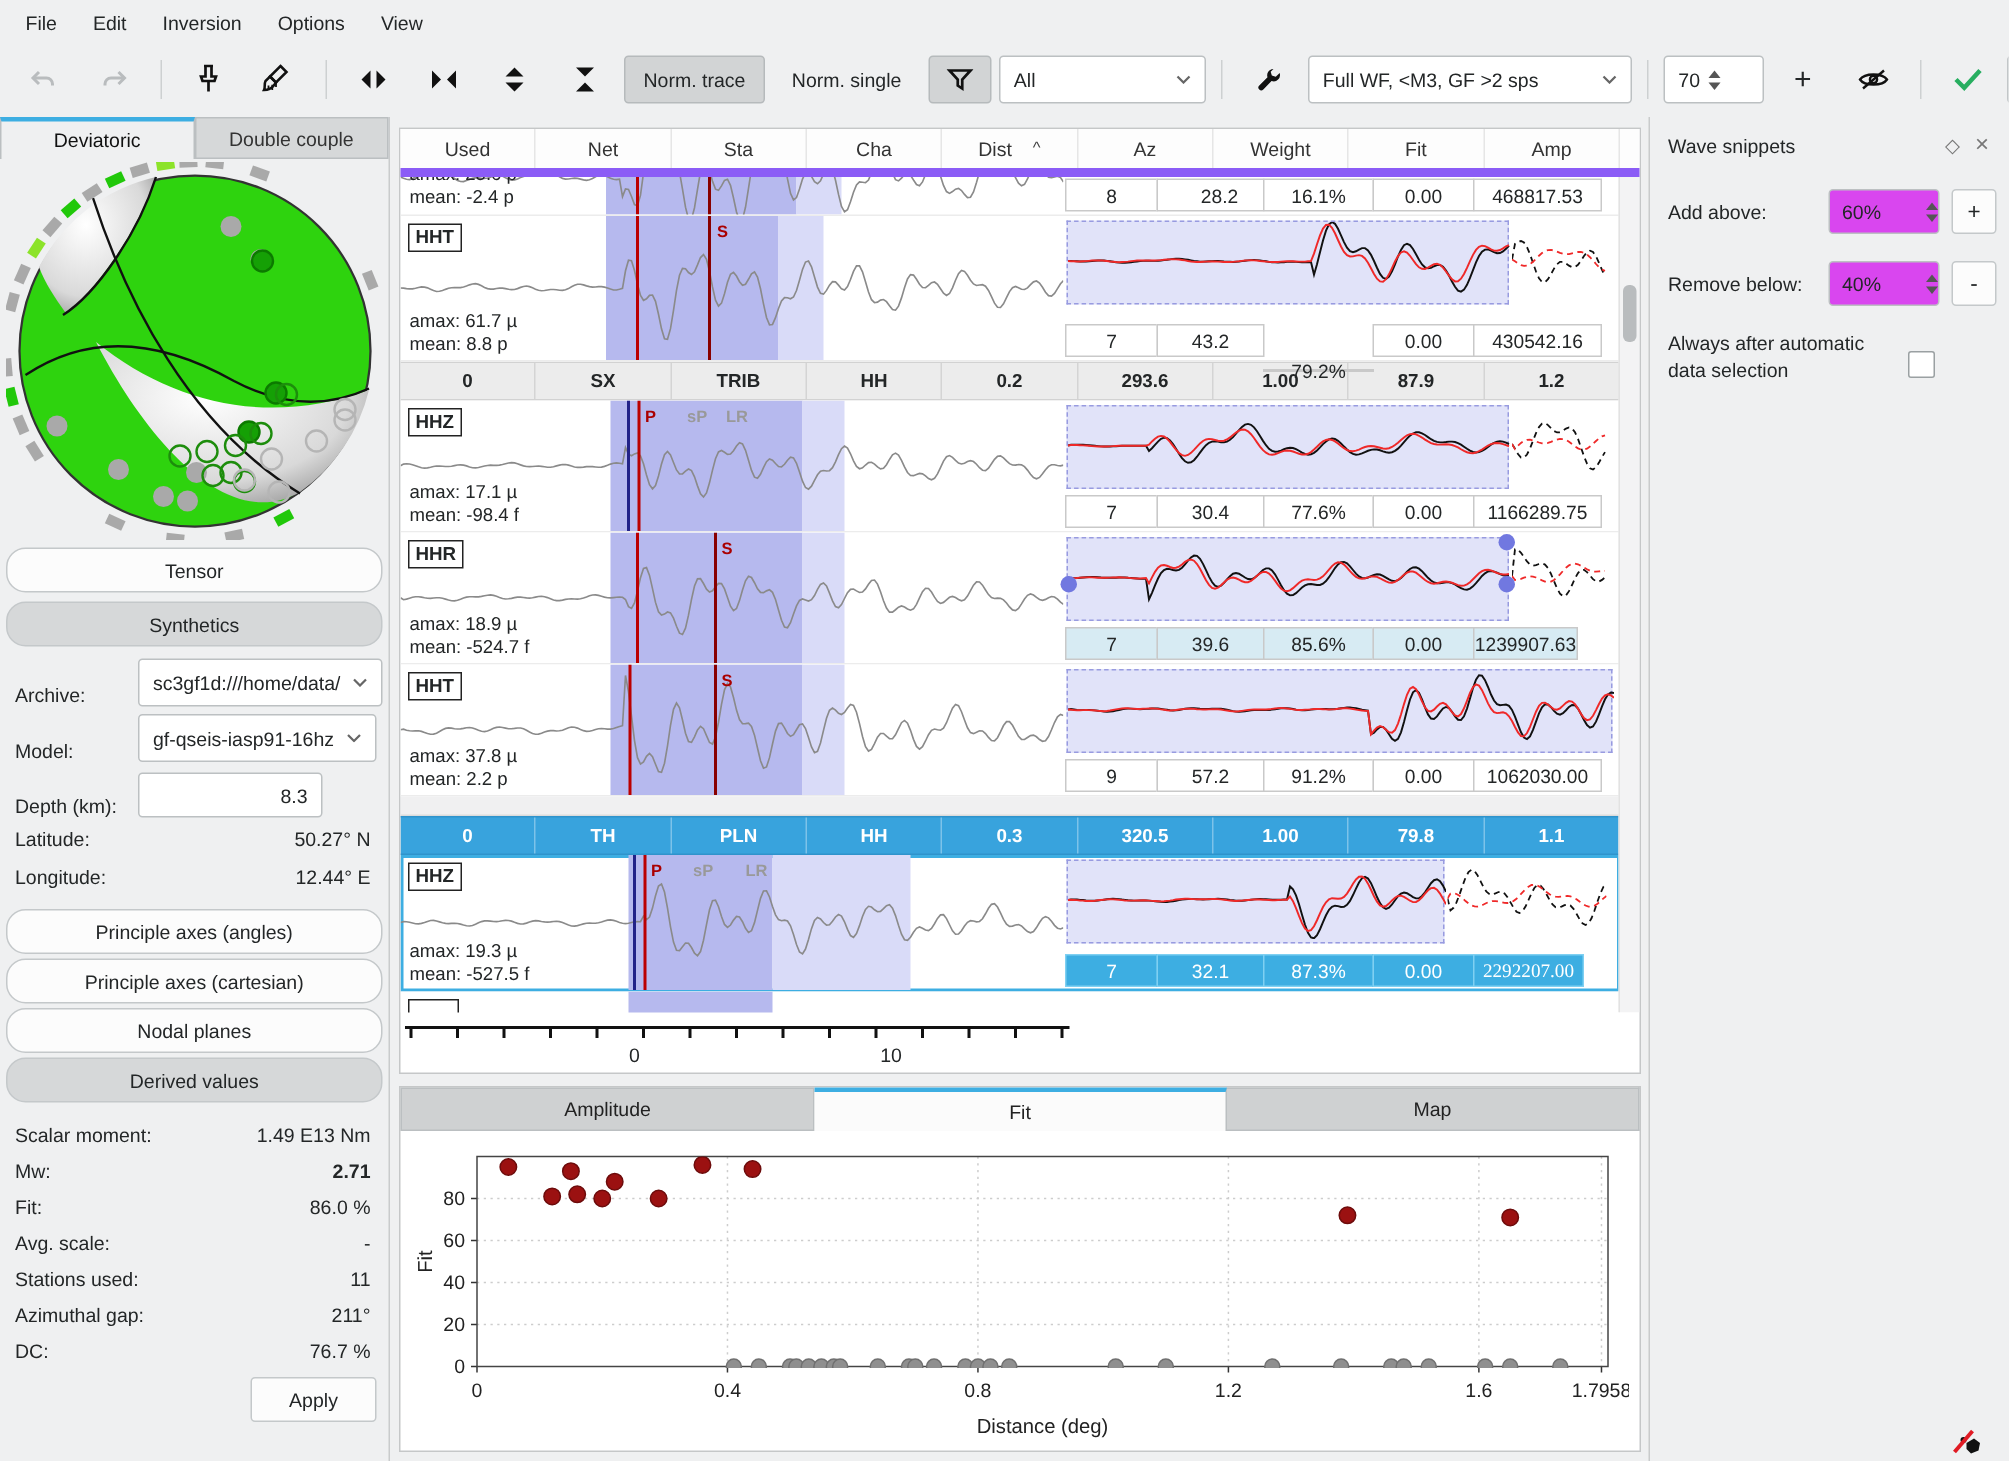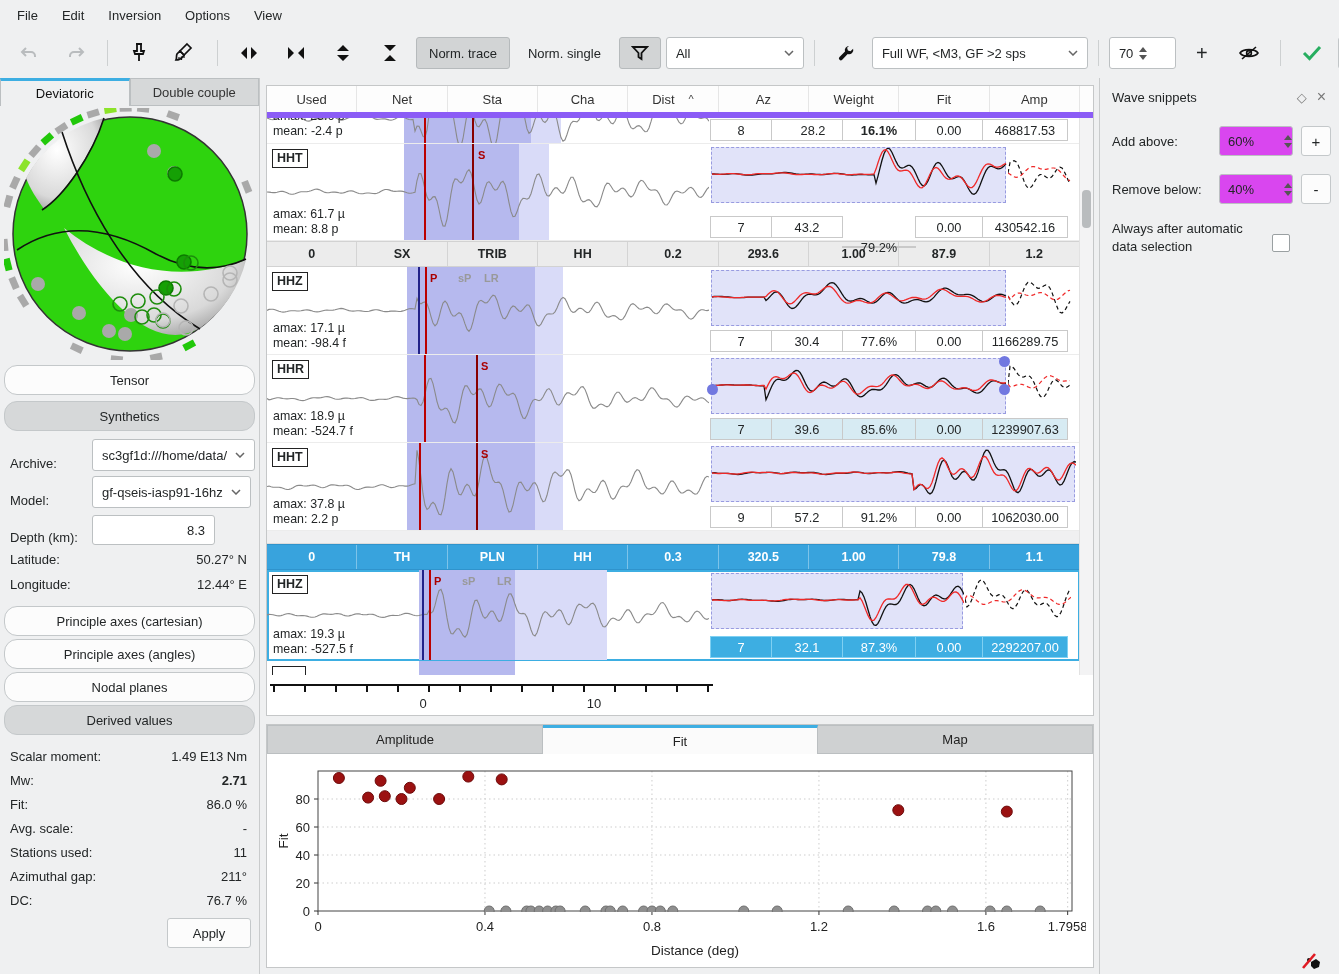--- a/index.html
+++ b/index.html
@@ -316,22 +316,22 @@
     </div>
     <div class="kvrow">
         <span>Latitude:</span>
         <span>50.27° N</span>
       </div>
     <div class="kvrow" style="margin-bottom:8px">
         <span>Longitude:</span>
         <span>12.44° E</span>
       </div>
     <div id="axesbtns">
+        <div class="pbtn">Principle axes (angles)</div>
         <div class="pbtn">Principle axes (cartesian)</div>
-        <div class="pbtn">Principle axes (angles)</div>
         <div class="pbtn">Nodal planes</div>
         <div class="pbtn pressed">Derived values</div>
       </div>
     <div id="stats" style="margin-top:6px">
         <div class="statrow">
           <span>Scalar moment:</span>
           <span class="sv">1.49 E13 Nm</span>
         </div>
         <div class="statrow">
           <span>Mw:</span>
@@ -409,21 +409,21 @@
               <div class="pick" style="left: 205px; background: rgb(136, 0, 0);"></div>
               <div class="ampinfo" style="bottom: auto; top: -9px;">
                 <div>amax: 25.6 p</div>
                 <div>mean: -2.4 p</div>
               </div>
             </div>
             <div class="sz">
               <div class="cells" style="bottom: auto; top: 1px;">
                 <div class="cell" style="width: 62px;">8</div>
                 <div class="cell" style="width: 72px; padding-left: 12px;">28.2</div>
-                <div class="cell" style="width: 74px; font-weight: bold;">16.1%</div>
+                <div class="cell" style="width: 74px;">16.1%</div>
                 <div class="cell" style="width: 68px;">0.00</div>
                 <div class="cell" style="width: 86px;">468817.53</div>
               </div>
             </div>
           </div>
           <div class="wrow" style="height: 96px;">
             <div class="tz">
               <div class="rg" style="left: 137px; width: 115px; background: rgb(182, 185, 238);"></div>
               <div class="rg" style="left: 252px; width: 30px; background: rgb(217, 219, 248);"></div>
               <svg width="442" height="96">
@@ -529,21 +529,21 @@
                   <path d="M0,26.0L2,28.7L4,28.5L6,27.9L8,27.1L10,26.5L12,26.2L14,26.4L16,27.0L18,27.9L20,28.9L22,29.7L24,30.1L26,29.7L28,28.7L30,27.0L32,24.9L34,22.6L36,20.5L38,18.9L40,17.9L42,17.7L44,18.2L46,19.2L48,20.4L50,21.5L52,22.5L54,23.0L56,23.1L58,22.9L60,22.7L62,22.6" fill="none" stroke="#ef2929" stroke-width="1.2" stroke-dasharray="4 3"></path>
                 </svg></div>
               <div class="hdl" style="left: -2px; top: 29px;"></div>
               <div class="hdl" style="left: 290px; top: 29px;"></div>
               <div class="hdl" style="left: 290px; top: 1px;"></div>
               <div class="cells">
                 <div class="cell" style="width: 62px;">7</div>
                 <div class="cell" style="width: 72px;">39.6</div>
                 <div class="cell" style="width: 74px;">85.6%</div>
                 <div class="cell" style="width: 68px;">0.00</div>
-                <div class="cell" style="width: 86px;">1239907.63</div>
+                <div class="cell" style="width: 70px;">1239907.63</div>
               </div>
             </div>
           </div>
           <div class="wrow" style="height: 87px;">
             <div class="tz">
               <div class="rg" style="left: 140px; width: 128px; background: rgb(182, 185, 238);"></div>
               <div class="rg" style="left: 268px; width: 28px; background: rgb(217, 219, 248);"></div>
               <svg width="442" height="87">
                 <path d="M0,43.5L2,43.1L4,43.8L6,44.2L8,44.3L10,44.2L12,44.2L14,44.6L16,45.3L18,46.0L20,46.5L22,46.4L24,45.8L26,44.7L28,43.5L30,42.6L32,42.3L34,42.4L36,42.8L38,43.0L40,42.9L42,42.6L44,42.2L46,42.0L48,42.3L50,43.0L52,43.8L54,44.5L56,44.7L58,44.3L60,43.5L62,42.5L64,41.9L66,41.7L68,42.0L70,42.4L72,42.8L74,42.8L76,42.6L78,42.3L80,42.3L82,42.8L84,43.8L86,45.0L88,46.0L90,46.5L92,46.4L94,45.8L96,45.0L98,44.4L100,44.1L102,44.1L104,44.3L106,44.2L108,43.8L110,43.0L112,42.2L114,41.7L116,41.8L118,42.4L120,43.3L122,44.1L124,44.6L126,44.5L128,44.0L130,43.3L132,42.8L134,42.7L136,42.8L138,43.1L140,43.1L142,42.7L144,42.0L146,41.3L148,40.8L150,7.3L152,18.2L154,34.4L156,50.7L158,62.1L160,66.4L162,64.9L164,61.2L166,59.3L168,61.4L170,66.5L172,71.3L174,71.8L176,65.8L178,54.2L180,40.6L182,29.9L184,25.7L186,28.9L188,37.0L190,45.8L192,51.4L194,51.9L196,48.2L198,43.6L200,41.2L202,42.8L204,47.4L206,52.0L208,53.0L210,48.3L212,38.5L214,26.6L216,16.9L218,12.7L220,15.0L222,22.0L224,30.4L226,36.7L228,39.5L230,39.4L232,39.1L234,41.3L236,47.1L238,55.7L240,64.2L242,69.1L244,68.3L246,62.1L248,53.0L250,44.4L252,39.4L254,39.1L256,42.2L258,46.0L260,47.9L262,46.8L264,43.5L266,40.2L268,39.6L270,42.7L272,48.7L274,55.0L276,58.8L278,57.9L280,52.3L282,43.9L284,35.8L286,30.5L288,29.0L290,30.4L292,32.5L294,33.3L296,31.9L298,29.0L300,26.7L302,27.3L304,31.8L306,39.4L308,48.0L310,54.8L312,57.7L314,56.6L316,52.7L318,48.5L320,46.0L322,46.0L324,47.8L326,49.5L328,49.5L330,46.9L332,42.8L334,38.8L336,37.3L338,39.1L340,43.9L342,49.9L344,54.6L346,56.4L348,54.8L350,51.0L352,46.8L354,43.9L356,43.0L358,43.5L360,43.8L362,42.4L364,38.8L366,33.8L368,29.1L370,26.6L372,27.5L374,31.5L376,37.0L378,42.2L380,45.4L382,46.1L384,45.2L386,44.2L388,44.3L390,46.0L392,48.6L394,50.7L396,50.9L398,48.8L400,44.9L402,40.7L404,38.1L406,38.1L408,40.5L410,44.3L412,47.9L414,49.9L416,50.0L418,48.7L420,47.4L422,47.1L424,48.2L426,50.0L428,51.2L430,50.8L432,48.0L434,43.5L436,38.7L438,34.9L440,33.3L442,34.0" fill="none" stroke="#8a8a8a" stroke-width="1.1"></path>
               </svg>
@@ -607,21 +607,21 @@
                 </svg></div>
               <div class="tail" style="left: 256px; width: 106px;"><svg width="106" height="52">
                   <path d="M0,26.0L2,33.9L4,32.2L6,28.6L8,23.4L10,17.6L12,12.2L14,8.4L16,6.8L18,7.6L20,10.5L22,14.4L24,18.4L26,21.5L28,23.1L30,23.3L32,22.6L34,21.7L36,21.6L38,22.7L40,25.2L42,28.6L44,32.1L46,34.8L48,35.7L50,34.5L52,31.4L54,27.0L56,22.5L58,18.8L60,17.0L62,17.4L64,19.7L66,23.2L68,26.9L70,30.0L72,31.8L74,32.1L76,31.4L78,30.4L80,29.9L82,30.7L84,32.9L86,36.2L88,39.7L90,42.6L92,43.7L94,42.6L96,39.2L98,34.0L100,28.0L102,22.4L104,18.1L106,15.8" fill="none" stroke="#111" stroke-width="1.2" stroke-dasharray="4 3"></path>
                   <path d="M0,26.0L2,22.7L4,22.5L6,23.0L8,24.2L10,25.8L12,27.7L14,29.3L16,30.6L18,31.3L20,31.4L22,30.9L24,30.0L26,29.0L28,28.2L30,27.7L32,27.7L34,27.9L36,28.4L38,28.9L40,29.0L42,28.7L44,27.7L46,26.2L48,24.1L50,21.9L52,19.8L54,18.1L56,17.0L58,16.8L60,17.4L62,18.5L64,20.1L66,21.7L68,23.2L70,24.2L72,24.8L74,24.9L76,24.7L78,24.4L80,24.3L82,24.6L84,25.3L86,26.5L88,28.0L90,29.4L92,30.7L94,31.4L96,31.4L98,30.8L100,29.5L102,27.8L104,25.9L106,24.3" fill="none" stroke="#ef2929" stroke-width="1.2" stroke-dasharray="4 3"></path>
                 </svg></div>
               <div class="cells">
                 <div class="cell" style="width: 62px;">7</div>
                 <div class="cell" style="width: 72px;">32.1</div>
                 <div class="cell" style="width: 74px;">87.3%</div>
                 <div class="cell" style="width: 68px;">0.00</div>
-                <div class="cell" style="width: 86px;">2292207.00</div>
+                <div class="cell" style="width: 74px; font-family: Liberation Serif, serif;">2292207.00</div>
               </div>
             </div>
           </div>
           <div class="wrow" style="height: 19px;">
             <div class="tz">
               <div class="chbox" style="height: 12px; width: 24px;"></div>
               <div class="rg" style="left: 152px; width: 96px; background: rgb(182, 185, 238);"></div>
             </div>
           </div>
         </div>

